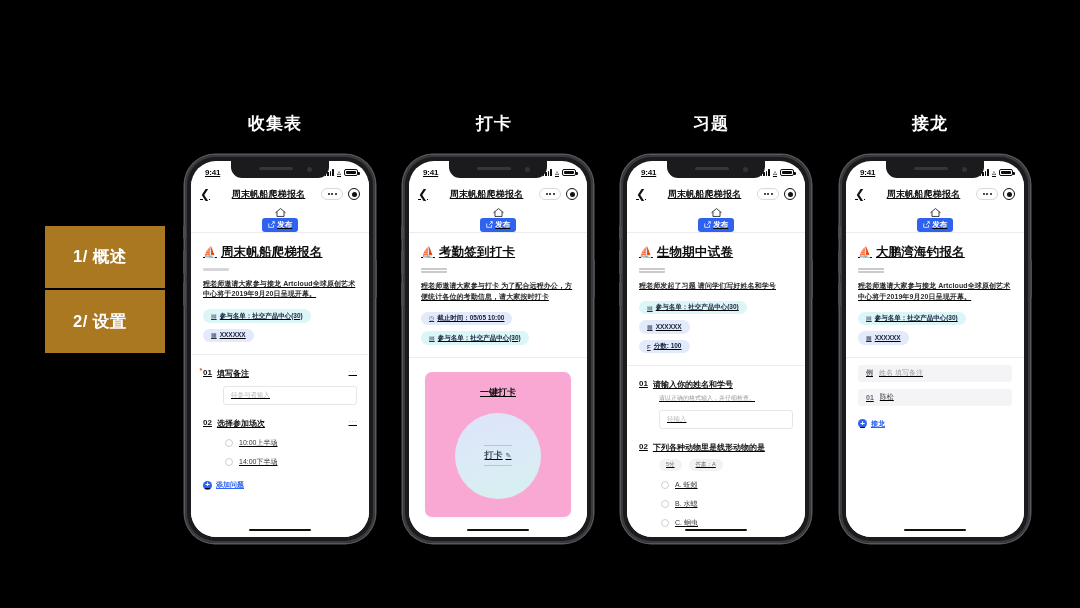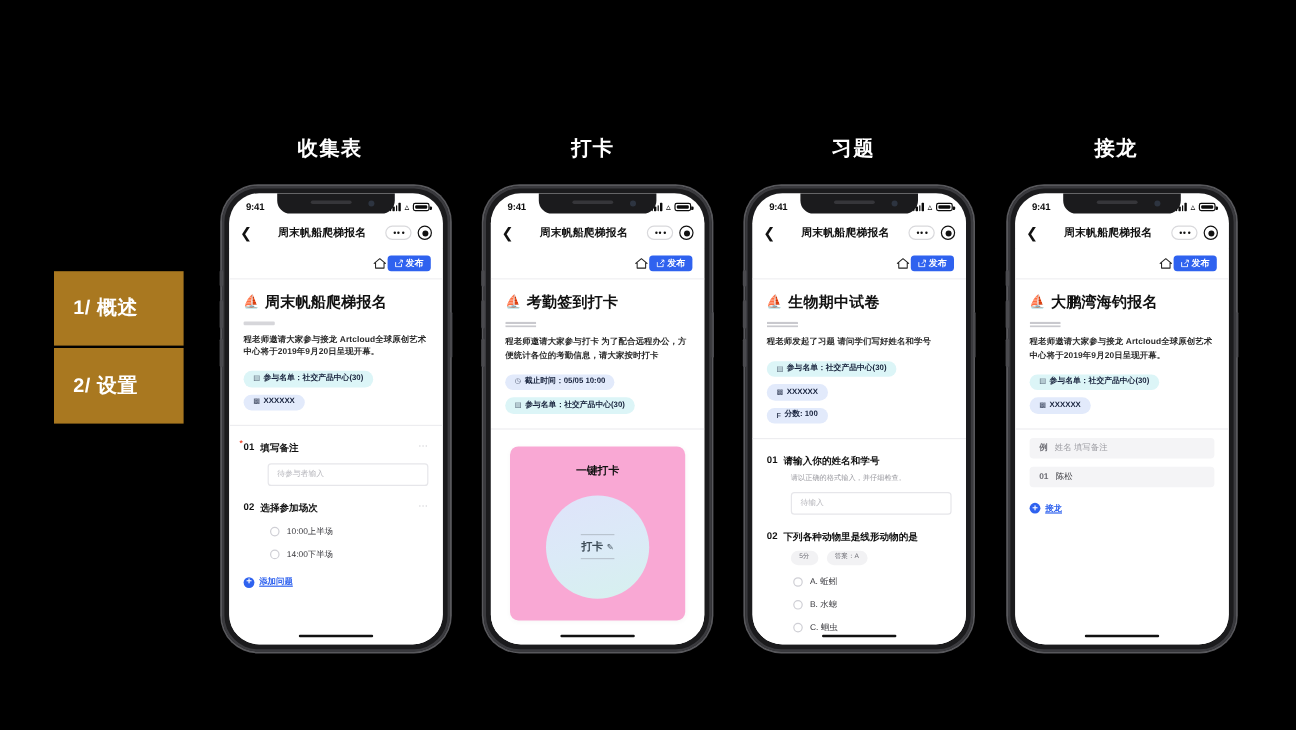--- a/index.html
+++ b/index.html
@@ -20,43 +20,44 @@
     font-weight: bold;
     letter-spacing: 1px;
     text-align: center;
     white-space: nowrap;
     transform: translateX(-50%);
   }
 
   
   .sidebar { position: absolute; left: 45px; top: 226px; width: 120px; }
   .step {
-    width: 108px;
+    width: 120px;
     color: #ffffff;
     font-size: 16.5px;
     font-weight: bold;
     display: flex;
     align-items: center;
-    padding-left: 16px;
+    padding-left: 28px;
     letter-spacing: 0.5px;
   }
   .step-1 { height: 62px; background: #a97820; }
   .step-2 { height: 63px; background: #a97820; margin-top: 2px; }
   .step-3 { height: 111px; background: #2243a8; margin-top: 2px; align-items: flex-start; padding-top: 20px; }
 
   
   .phone {
     position: absolute;
     width: 190px;
     height: 388px;
     top: 155px;
     border-radius: 30px;
     background: #1b1b1d;
     box-shadow: 0 0 0 1.5px #58585c, inset 0 0 0 2px #3a3a3e;
     padding: 6px;
+    text-decoration: underline;
   }
   .phone-screen {
     position: relative;
     width: 100%; height: 100%;
     background: #ffffff;
     border-radius: 25px;
     overflow: hidden;
   }
   .notch {
     position: absolute; top: 0; left: 50%;
@@ -121,22 +122,22 @@
   .target-ic {
     width: 12px; height: 12px; border: 1px solid #111; border-radius: 50%;
     position: relative;
   }
   .target-ic::after {
     content: ''; position: absolute; inset: 2.5px; border-radius: 50%; background: #111;
   }
 
   
   .subbar {
-    height: 26px; display: flex; align-items: center; justify-content: flex-end;
-    padding: 0 10px; border-bottom: 1px solid #ececef; background: #fff;
+    height: 26px; display: flex; align-items: center; justify-content: flex-start;
+    padding: 0 10px; border-bottom: 1px solid #ececef; background: #fff; flex-direction: column;
   }
   .home-ic { width: 13px; height: 11px; position: relative; }
   .home-ic svg { display: block; }
   .pub-btn {
     background: #2f62ef; color: #fff; border-radius: 3px;
     font-size: 7.5px; font-weight: bold;
     padding: 3px 6px; display: flex; align-items: center; gap: 2.5px;
     line-height: 1;
   }
   .pub-ic { width: 7px; height: 7px; }

